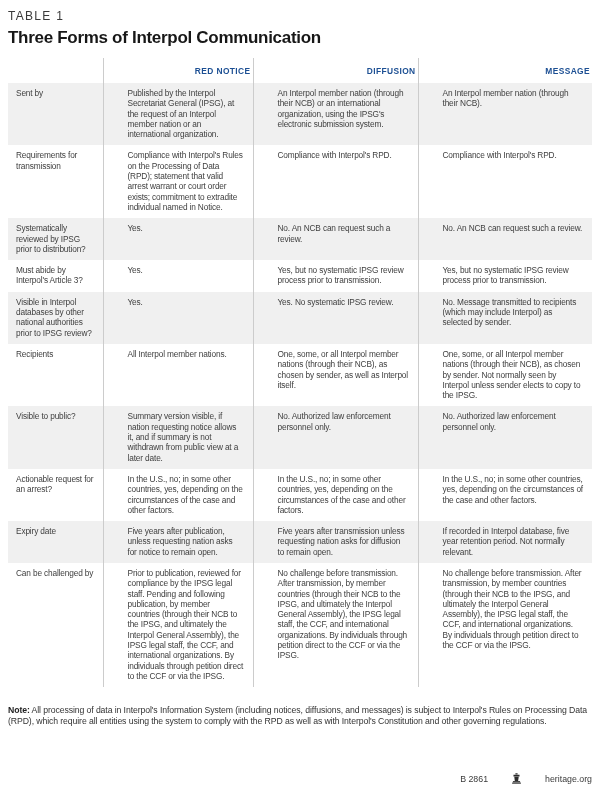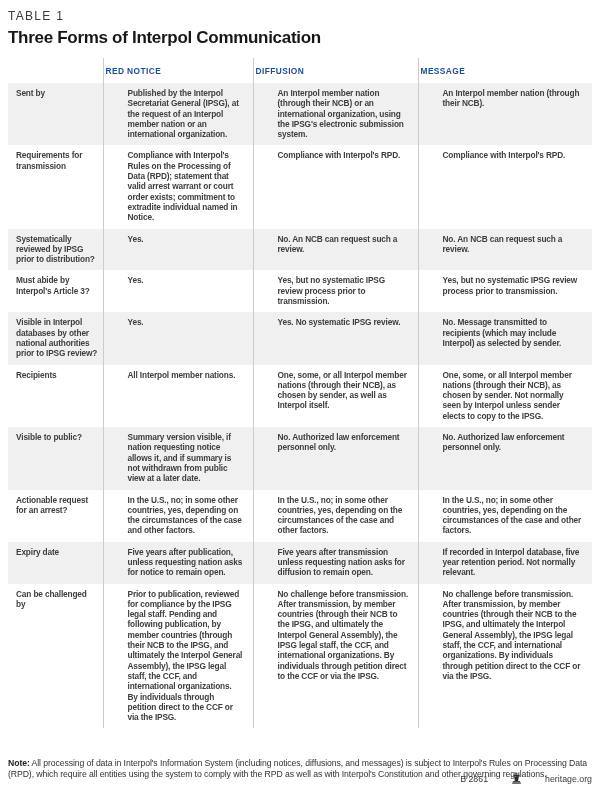--- a/index.html
+++ b/index.html
@@ -36,47 +36,46 @@
   col.c-label { width: 95px; }
   col.c-rn { width: 150px; }
   col.c-df { width: 165px; }
   col.c-ms { width: 174px; }
 
   th {
     font-size: 8.4px;
     font-weight: 700;
     letter-spacing: 0.4px;
     color: #1c4f93;
-    text-align: left;
+    text-align: right;
     padding: 8px 2px 7px 2px;
     border-left: 1px solid #cccccc;
     vertical-align: middle;
   }
   th.label-head { border-left: none; }
 
   td {
     font-size: 8.3px;
     line-height: 10.3px;
     letter-spacing: -0.15px;
     vertical-align: top;
     padding: 5px 9px 6px 24px;
     border-left: 1px solid #cccccc;
     color: #3e3e3e;
-    font-weight: bold;
   }
   td.label-cell {
     border-left: none;
     padding-left: 8px;
     padding-right: 5px;
     color: #3e3e3e;
   }
   tbody tr:nth-child(odd) td { background: #f0f0f0; }
 
   .note {
-    margin-top: 30px;
+    margin-top: 18px;
     width: 584px;
     font-size: 8.7px;
     line-height: 11px;
     letter-spacing: -0.1px;
     color: #333333;
   }
   .note b { color: #222222; }
 
   .branding {
     position: absolute;

